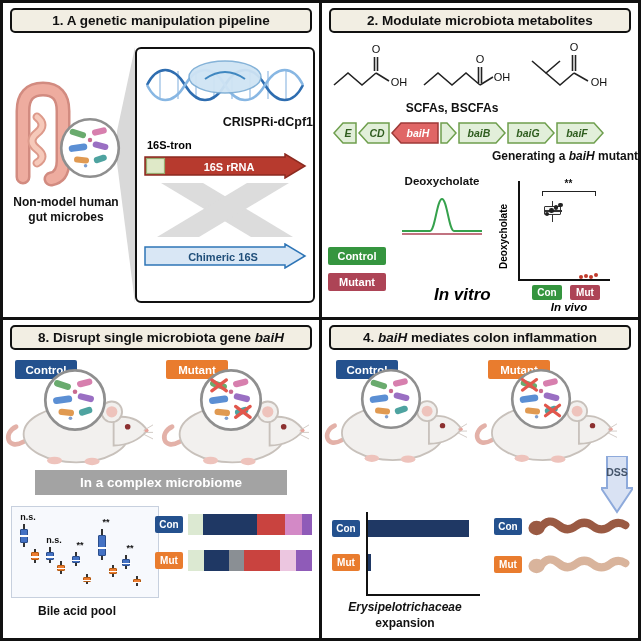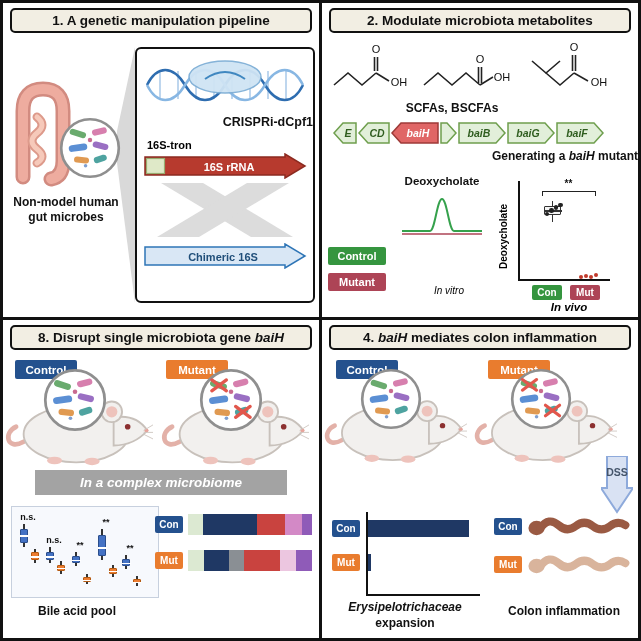--- a/index.html
+++ b/index.html
@@ -15,21 +15,21 @@
   .title-box { position:absolute; left:7px; right:7px; top:5px; height:25px; background:#f2eee3;
     border:2px solid #111; border-radius:5px; display:flex; align-items:center; justify-content:center;
     font-weight:bold; font-size:13.5px; color:#111; white-space:pre; }
   .abs { position:absolute; }
   .it { font-style:italic; }
   .badge { position:absolute; display:flex; align-items:center; justify-content:center; color:#fff;
     font-weight:bold; font-size:11.5px; width:62px; height:19px; border-radius:2px; }
   .mini-badge { display:flex; align-items:center; justify-content:center; width:28px; height:17px;
     color:#fff; font-weight:bold; font-size:10px; border-radius:2px; flex:none; }
   .banner { position:absolute; color:#fff; font-weight:bold; font-size:13.5px; display:flex;
-    align-items:center; justify-content:center;font-style:italic; }
+    align-items:center; justify-content:center; }
   .caption { position:absolute; width:100%; text-align:right; font-weight:bold; font-size:12px; color:#111; }
   .small-label { position:absolute; text-align:center; font-weight:bold; font-size:12px; color:#111; }
   .plot-axes { position:absolute; border-left:2px solid #111; border-bottom:2px solid #111; background:#fff; }
   .vline { position:absolute; width:1.5px; background:#333; }
   .hline2 { position:absolute; height:1.5px; }
   .bxp { position:absolute; border:1.5px solid; border-radius:1px; }
   .dot { position:absolute; width:4.5px; height:4.5px; border-radius:50%; }
   .sig { position:absolute; font-weight:bold; font-size:9px; text-align:center; color:#111; }
   .bracket { position:absolute; border-top:1.5px solid #222; border-left:1.5px solid #222;
     border-right:1.5px solid #222; height:5px; }
@@ -212,21 +212,21 @@
     <div class="small-label" style="left:50px;top:172px;width:140px;font-size:11.5px">Deoxycholate</div>
 
     <svg class="abs" style="left:78px;top:188px;width:84px;height:46px" viewBox="0 0 84 46">
       <path d="M2,43 L82,43" stroke="#ad4456" stroke-width="1.5" fill="none"></path>
       <path d="M2,40 L30,40 C35,40 37,8 42,8 C47,8 49,40 54,40 L82,40" stroke="#35a14c" stroke-width="2" fill="none"></path>
     </svg>
 
     <div class="badge" style="left: 6px; top: 244px; width: 58px; height: 18px; font-size: 11px; background: rgb(53, 149, 63);">Control</div>
     <div class="badge" style="left: 6px; top: 270px; width: 58px; height: 18px; font-size: 11px; background: rgb(173, 68, 86);">Mutant</div>
 
-    <div class="abs it" style="left:112px;top:282px;font-weight:normal;font-size:10px">In vitro</div>
+    <div class="abs it" style="left:112px;top:282px;font-weight:bold;font-size:17px">In vitro</div>
 
     <div class="abs" style="left:176px;top:188px;height:90px;writing-mode:vertical-rl;
          transform:rotate(180deg);font-weight:bold;font-size:10px;text-align:center">Deoxycholate</div>
 
     <div id="invivo-plot" class="plot-axes" style="left:196px;top:178px;width:92px;height:100px">
         <div class="vline" style="left: 31.5px; top: 19.6px; height: 21.2333px;"></div>
         <div class="bxp" style="left: 23.5px; top: 24.5px; width: 17px; height: 9.8px; background: rgb(245, 245, 245); border-color: rgb(51, 51, 51);"></div>
         <div class="hline2" style="left: 23.5px; top: 29.4px; width: 18px; background: rgb(51, 51, 51);"></div>
         <div class="dot" style="left: 24.5px; top: 30.6667px; background: rgb(34, 34, 34);"></div>
         <div class="dot" style="left: 29px; top: 27.4px; background: rgb(34, 34, 34);"></div>
@@ -385,15 +385,14 @@
     <div class="badge" style="left: 172px; top: 198px; width: 28px; height: 17px; font-size: 10px; background: rgb(36, 81, 142);">Con</div>
     <svg class="abs" style="left:205px;top:192px;width:105px;height:32px;color:#9a5a43" viewBox="0 0 110 32">
         <use href="#sym-colon" width="110" height="32"></use>
       </svg>
 
     <div class="badge" style="left: 172px; top: 236px; width: 28px; height: 17px; font-size: 10px; background: rgb(233, 124, 46);">Mut</div>
     <svg class="abs" style="left:205px;top:230px;width:105px;height:32px;color:#d9b49c" viewBox="0 0 110 32">
         <use href="#sym-colon" width="110" height="32"></use>
       </svg>
 
-    <div class="small-label" style="left:168px;top:284px;width:148px">Colon inflammation</div>
   </div>
 </div>
 
 </body></html>

